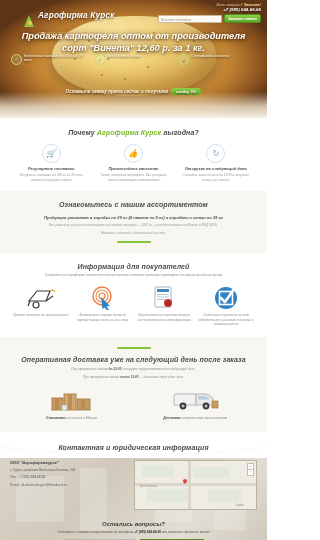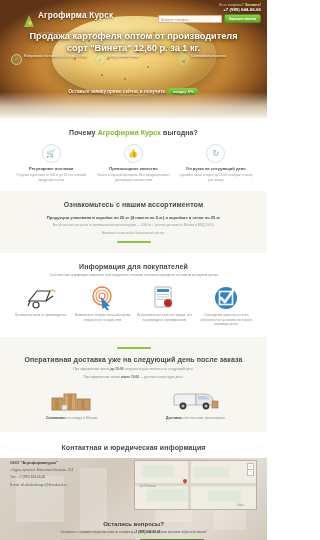--- a/index.html
+++ b/index.html
@@ -1,21 +1,21 @@
 <!DOCTYPE html>
 <html lang="ru"><head>
 <meta charset="utf-8">
 <style>
   html,body{margin:0;padding:0;}
   body{
     width:267px;height:540px;overflow:hidden;
     font-family:"Liberation Sans","DejaVu Sans",sans-serif;
     background:#ffffff;position:relative;
   }
-  .page{width:267px;height:540px;position:relative;overflow:hidden;}
+  .page{width:267px;height:540px;position:relative;overflow:hidden;font-style:italic;}
 
   
   .hero{
     position:relative;height:118px;width:267px;overflow:hidden;
     background:
       radial-gradient(ellipse 150px 70px at 133px 62px,#f6d78c 0%,#e8b45c 38%,#c98a36 62%,#8d5420 86%,#5d3416 100%),
       linear-gradient(180deg,#5e3415 0%,#7a4418 22%,#a0622a 48%,#c98a3e 70%,#e6c083 100%);
   }
   .hero:after{
     content:"";position:absolute;left:0;right:0;bottom:0;height:26px;

